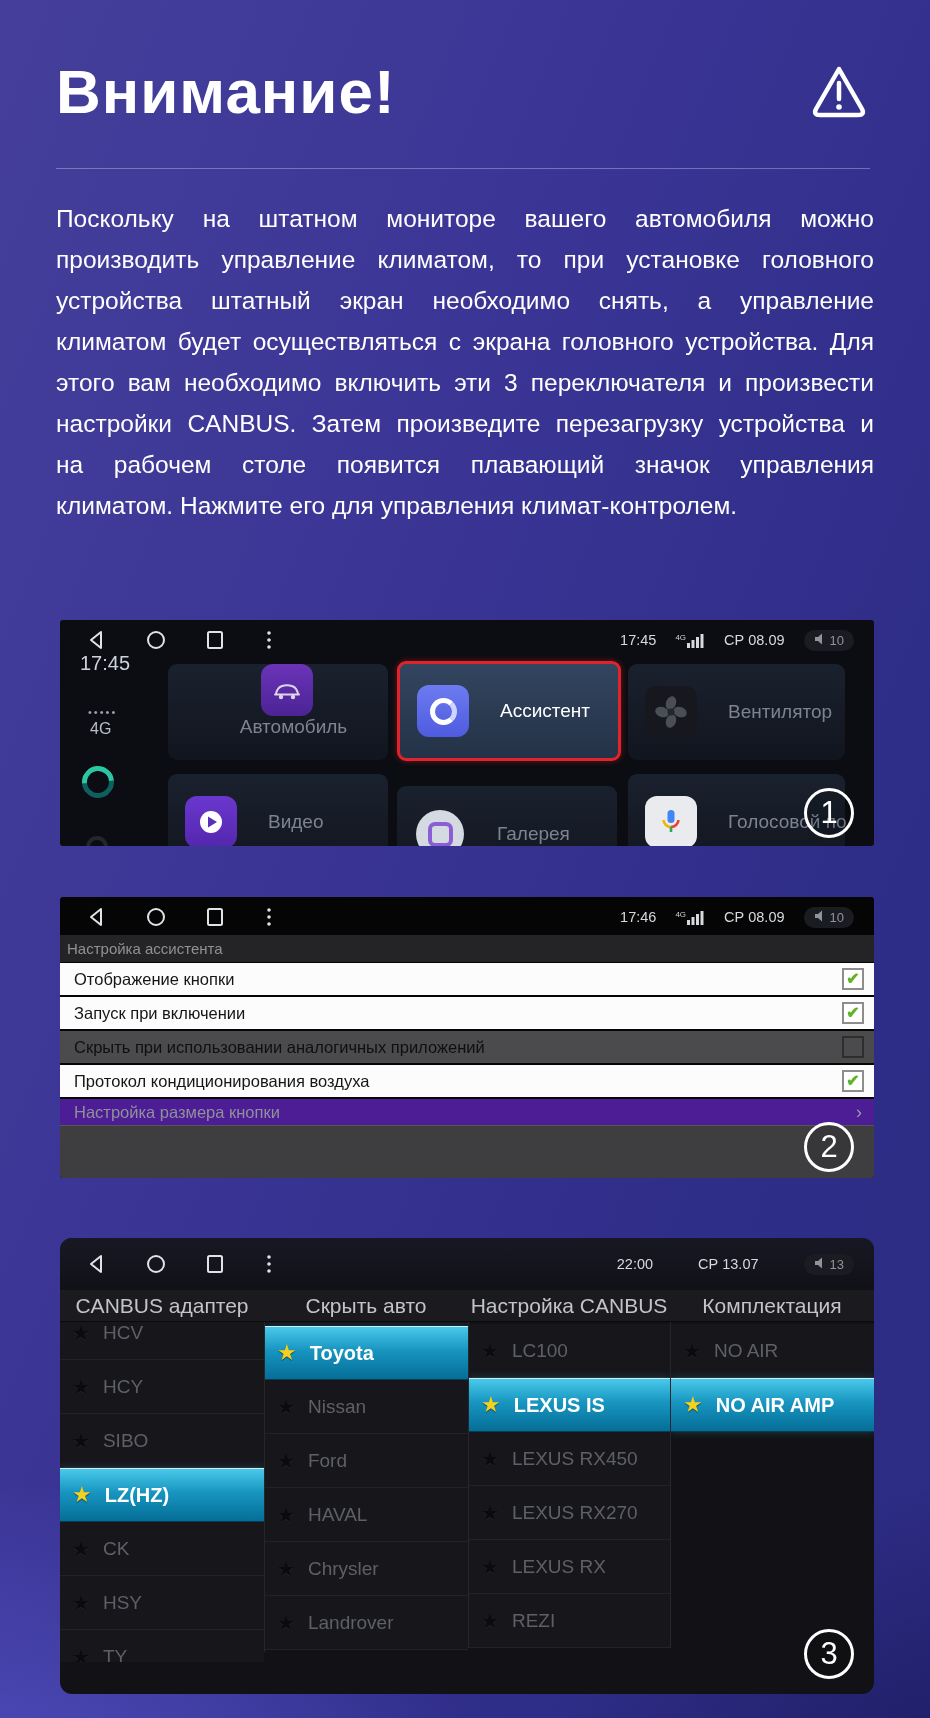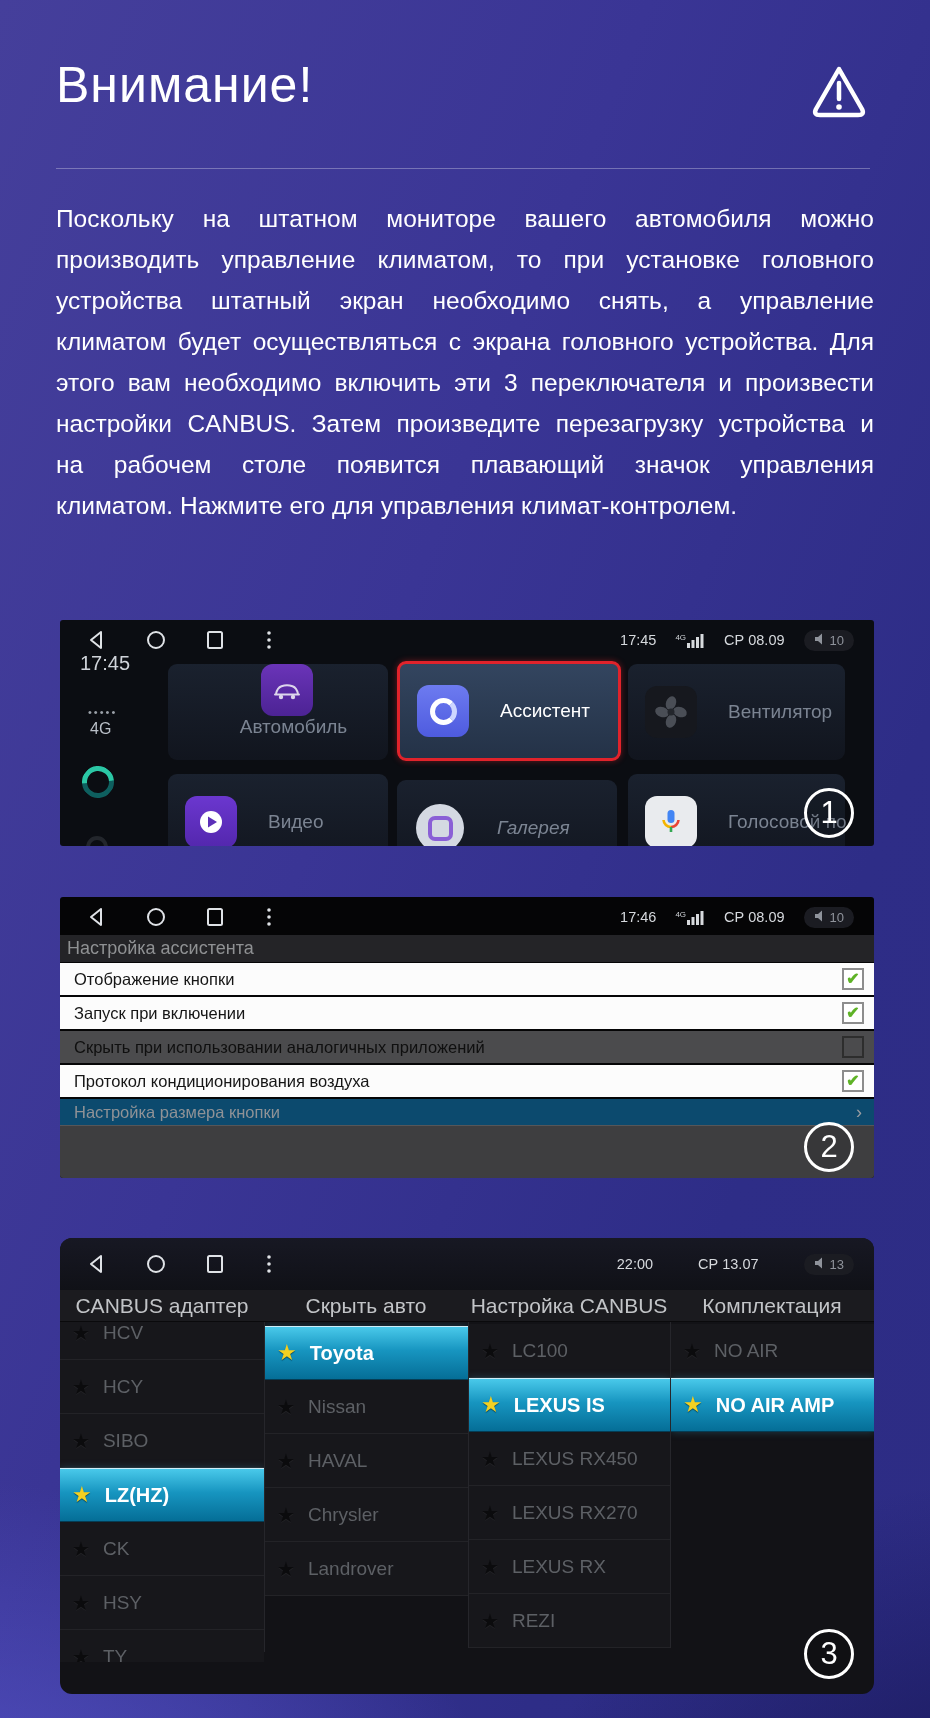--- a/index.html
+++ b/index.html
@@ -6,21 +6,21 @@
   html,body { background:#222; }
   .page {
     position:relative; width:930px; height:1718px; overflow:hidden;
     font-family:"Liberation Sans", sans-serif;
     background:
       radial-gradient(1100px 900px at -5% 115%, rgba(96,96,220,0.85) 0%, rgba(96,96,220,0) 55%),
       radial-gradient(900px 750px at 112% 112%, rgba(18,18,76,0.9) 0%, rgba(18,18,76,0) 60%),
       linear-gradient(112deg, #453f9b 0%, #3a3595 40%, #2e2d87 75%, #2d2c84 100%);
   }
   
-  .title { position:absolute; left:56px; top:56px; font-size:50px; font-weight:normal;
+  .title { position:absolute; left:56px; top:56px; font-size:62px; font-weight:bold;
            color:#fff; letter-spacing:1px; }
   .warn { position:absolute; left:810px; top:62px; }
   .divider { position:absolute; left:56px; top:168px; width:814px; height:1px;
              background:rgba(255,255,255,0.30); }
   .para { position:absolute; left:56px; top:198px; width:818px; color:#fff; }
   .pline { font-size:24.5px; line-height:41px; white-space:nowrap;
            text-align:justify; text-align-last:justify; width:818px; }
   .pline.last { text-align-last:left; }
   
   .shot { position:absolute; left:60px; width:814px; overflow:hidden; border-radius:3px; }
@@ -61,25 +61,25 @@
   .ti-fan   { background:#16181e; }
   .ti-video { background:linear-gradient(180deg,#6b37cf,#5327ad); }
   .ti-mic   { background:#e9ebee; }
   .ring-glyph { width:27px; height:27px; border-radius:50%; border:5px solid #fff;
                 border-right-color:#cdd6ff; }
   .gal-circ { width:48px; height:48px; border-radius:50%; background:#d4d9e2;
               display:flex; align-items:center; justify-content:center; }
   .gal-sq { width:25px; height:25px; border:4px solid #8a5fd6; border-radius:7px; }
   
   .s2title { position:absolute; top:38px; left:0; width:814px; height:27px; background:#242427;
-             color:#8f9193; font-size:18px; line-height:27px; padding-left:7px; }
+             color:#8f9193; font-size:15px; line-height:27px; padding-left:7px; }
   .srow { position:absolute; left:0; width:814px; height:32px; }
   .row-light { background:#fcfcfc; }
   .row-gray  { background:#4b4b4d; }
-  .row-dark  { background:#0c4a6e; height:26px; }
+  .row-dark  { background:#4c1d95; height:26px; }
   .rlabel { position:absolute; left:14px; top:50%; transform:translateY(-50%); font-size:16.5px; }
   .row-light .rlabel { color:#161616; }
   .row-gray  .rlabel { color:#0f0f0f; }
   .row-dark  .rlabel { color:#8f9296; }
   .box { position:absolute; right:10px; top:50%; transform:translateY(-50%);
          width:22px; height:22px; background:#fff; border:2px solid #8d8d8d;
          display:flex; align-items:center; justify-content:center; }
   .box.un { background:#4b4b4d; border-color:#2d2d2d; }
   .check { color:#5fb327; font-size:16px; font-weight:bold; line-height:1; }
   .chev { position:absolute; right:12px; top:50%; transform:translateY(-50%);
@@ -216,21 +216,21 @@
 
     <div class="tile" style="left:108px; top:154px;">
       <span class="ticon ti-video">
         <svg width="30" height="30" viewBox="0 0 30 30">
           <circle cx="15" cy="15" r="11" fill="#fff"></circle>
           <path d="M12 9.5 L21 15 L12 20.5 Z" fill="#5c2fb8"></path>
         </svg>
         </span>
       <span class="tlabel">Видео</span>
     </div>
-    <div class="tile" style="left:337px; top:160px;font-style:italic;">
+    <div class="tile" style="left:337px; top:166px;">
       <span class="ticon">
         <span class="gal-circ">
             <span class="gal-sq"></span>
           </span>
         </span>
       <span class="tlabel">Галерея</span>
     </div>
     <div class="tile" style="left:568px; top:154px; width:217px;">
       <span class="ticon ti-mic">
         <svg width="28" height="30" viewBox="0 0 28 30">
@@ -389,20 +389,24 @@
         <div class="item selected">
           <span class="star">★</span>
           <span class="lbl">Toyota</span>
           </div>
         <div class="item">
           <span class="star">★</span>
           <span class="lbl">Nissan</span>
           </div>
         <div class="item">
           <span class="star">★</span>
+          <span class="lbl">Ford</span>
+          </div>
+        <div class="item">
+          <span class="star">★</span>
           <span class="lbl">HAVAL</span>
           </div>
         <div class="item">
           <span class="star">★</span>
           <span class="lbl">Chrysler</span>
           </div>
         <div class="item">
           <span class="star">★</span>
           <span class="lbl">Landrover</span>
           </div>

